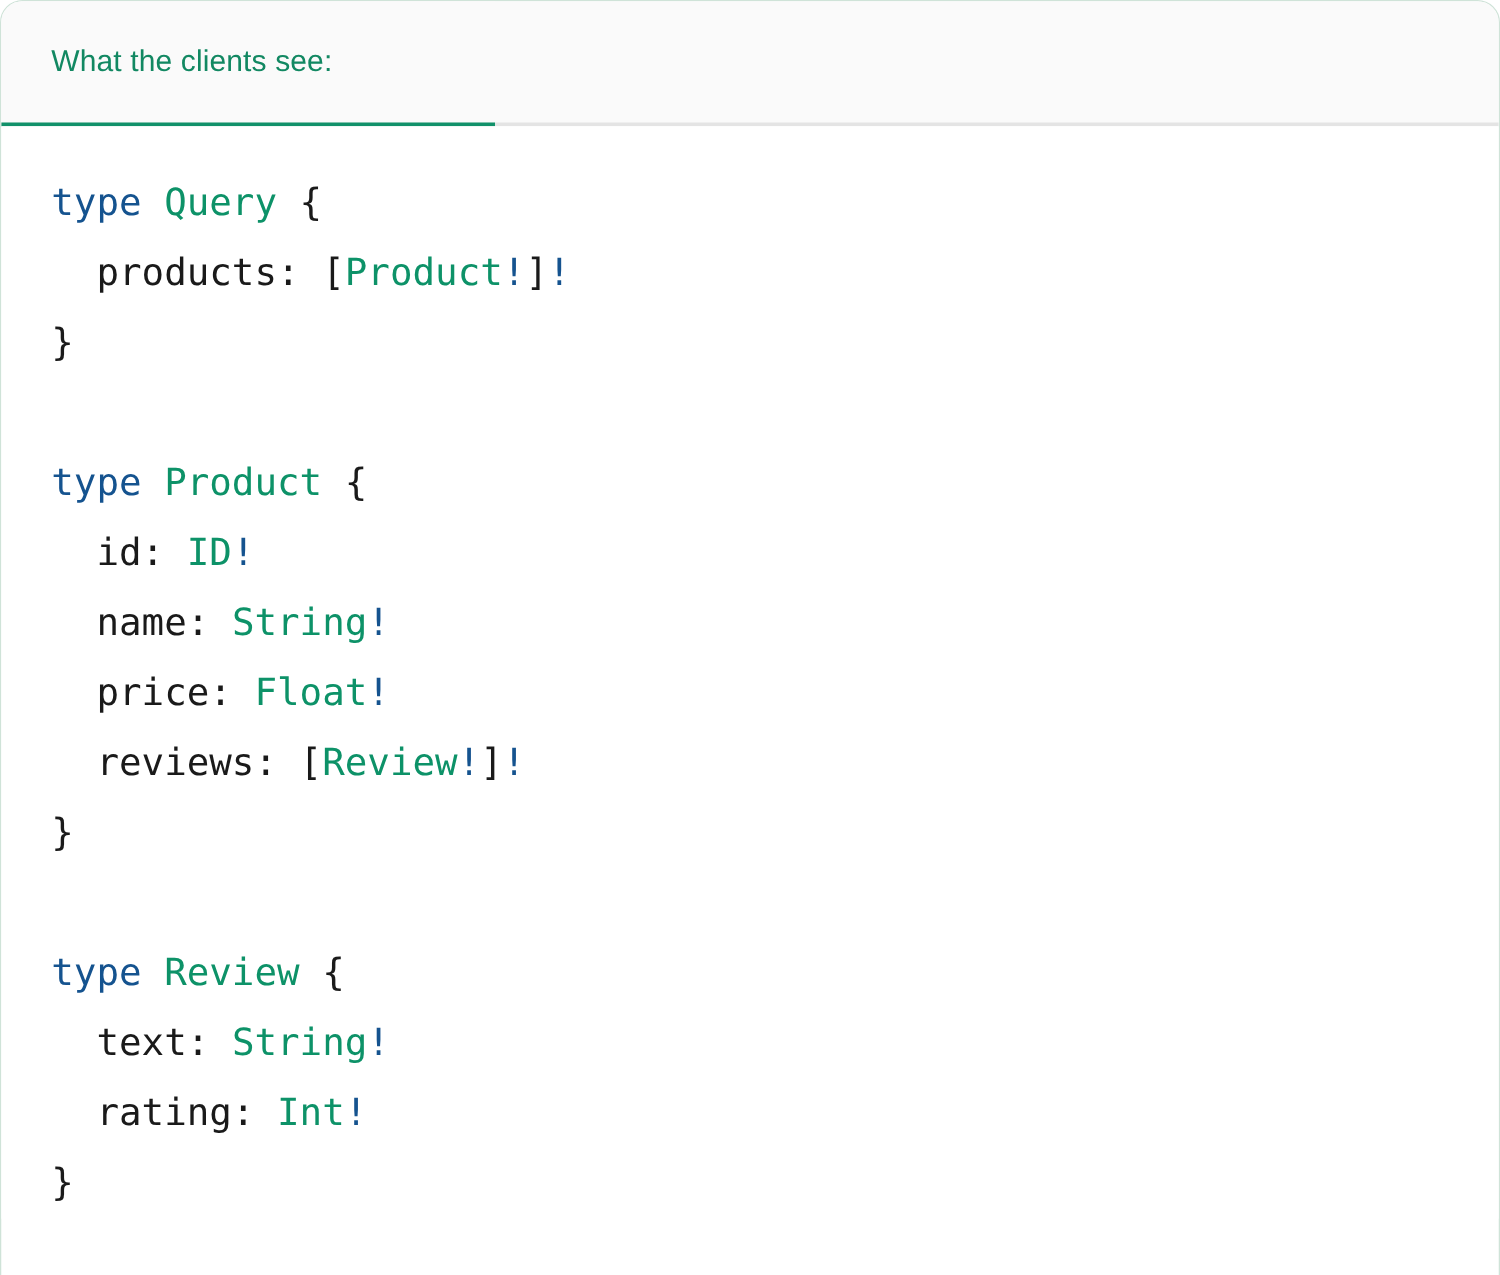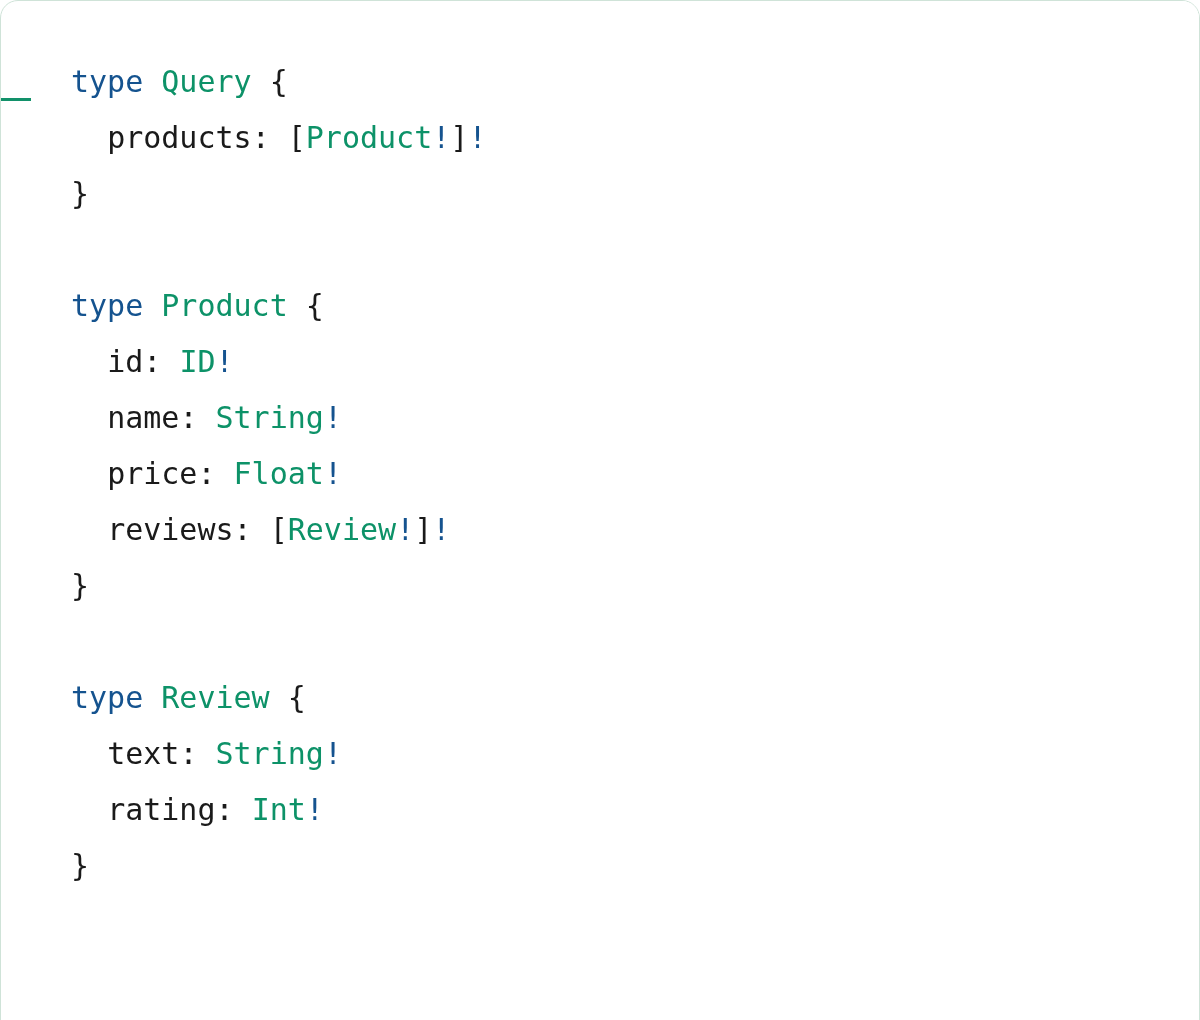--- a/index.html
+++ b/index.html
@@ -66,22 +66,21 @@
     top: 97px;
     width: 395px;
     height: 3px;
     background: #12916a;
   }
 
   
   .code-body {
     position: relative;
     background: #ffffff;
-    padding: 53px 0 0 0;
-    margin-left: 30px;
+    padding: 34px 0 0 0;
   }
 
   pre.code {
     margin: 0;
     padding: 0 0 0 40px;
     font-family: "DejaVu Sans Mono", monospace;
     font-size: 30px;
     line-height: 56px;
     color: #1a1a1a;
     white-space: pre;
@@ -94,20 +93,25 @@
   .tok-punc { color: #1a1a1a; }   
   .tok-bang { color: #15538f; }   
 
   .blank-line { display: block; height: 56px; }
 </style>
 </head>
 <body>
 
 <div class="card">
 
+  <div class="tabstrip">
+    <div class="tab">
+      <span class="tab-label">What the clients see:</span>
+    </div>
+  </div>
   <div class="tab-underline"></div>
 
   <div class="code-body">
     <pre class="code" id="code-block"><span class="tok-kw">type</span><span class="tok-punc"> </span><span class="tok-type">Query</span><span class="tok-punc"> </span><span class="tok-punc">{</span>
   <span class="tok-name">products</span><span class="tok-punc">: </span><span class="tok-punc">[</span><span class="tok-type">Product</span><span class="tok-bang">!</span><span class="tok-punc">]</span><span class="tok-bang">!</span>
 <span class="tok-punc">}</span>
 <span class="blank-line">
 </span><span class="tok-kw">type</span><span class="tok-punc"> </span><span class="tok-type">Product</span><span class="tok-punc"> </span><span class="tok-punc">{</span>
   <span class="tok-name">id</span><span class="tok-punc">: </span><span class="tok-type">ID</span><span class="tok-bang">!</span>
   <span class="tok-name">name</span><span class="tok-punc">: </span><span class="tok-type">String</span><span class="tok-bang">!</span>

